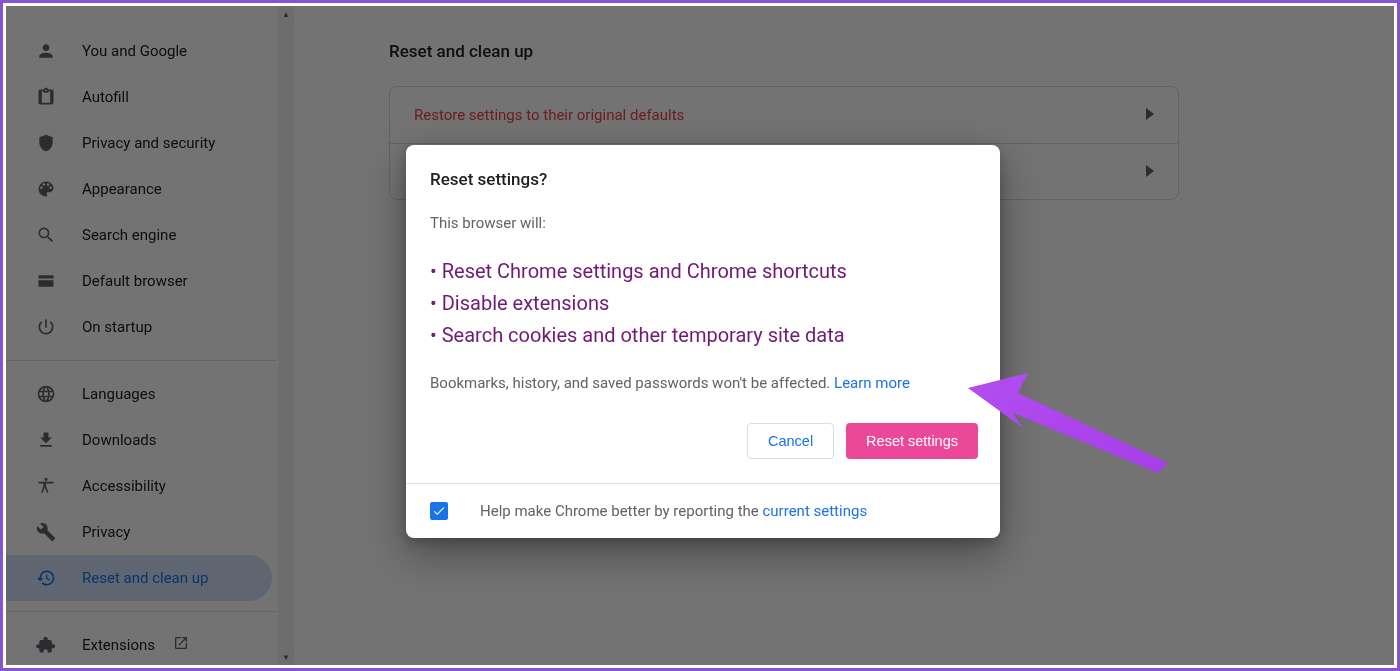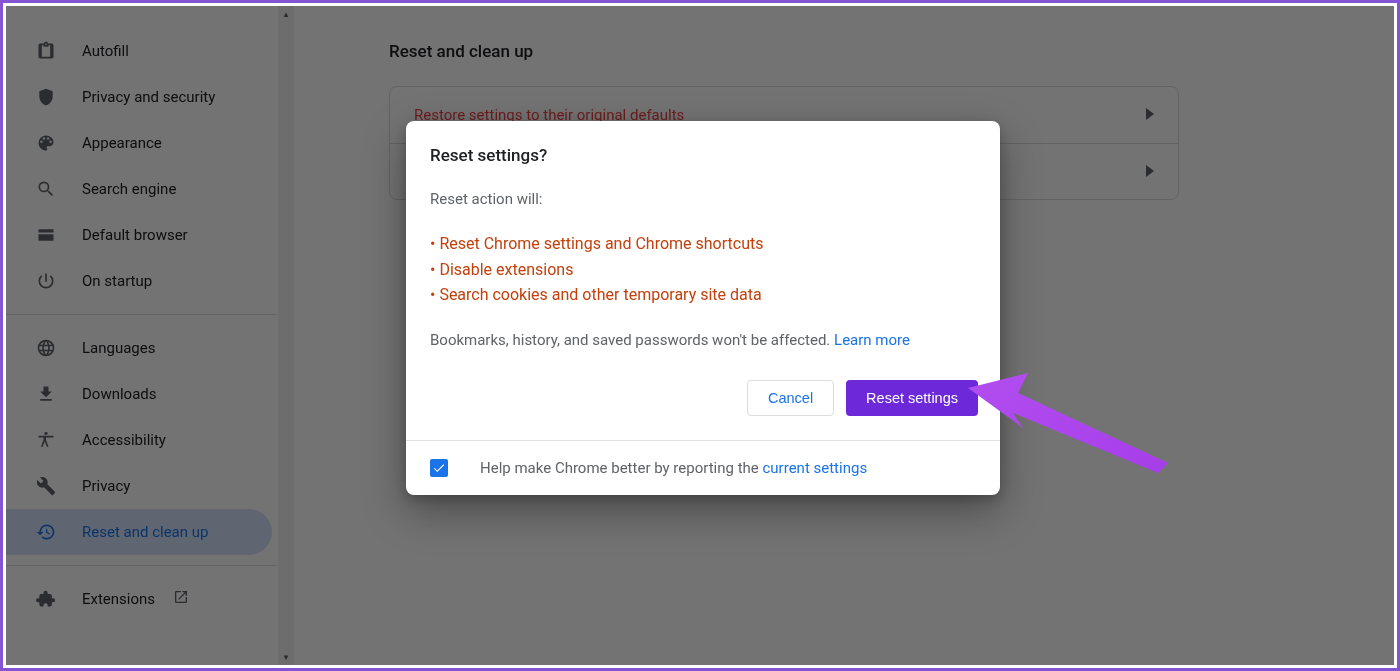--- a/index.html
+++ b/index.html
@@ -85,46 +85,46 @@
   
   #scrim {
     position:absolute; inset:3px;
     background: rgba(0,0,0,0.55);
     z-index: 1;
   }
 
   
   #dialog {
     position:absolute;
-    left: 403px; top: 118px;
+    left: 403px; top: 142px;
     width: 594px;
     background:#fff;
     border-radius: 8px;
     box-shadow: 0 16px 40px rgba(0,0,0,0.35), 0 4px 12px rgba(0,0,0,0.2);
     z-index: 2;
     color:#202124;
   }
   #dialog .body { padding: 24px 22px 24px 24px; }
   #dialog h3 { font-size: 17px; font-weight: 500; margin-bottom: 22px; color:#202124;}
   #dialog p { font-size: 15px; line-height: 1.6; color:#5f6368; }
   #dialog ul { list-style:none; margin: 20px 0 20px 0;}
-  #dialog ul li { font-size:16px; color:#c2410c; line-height:1.6;}
+  #dialog ul li { font-size:20px; color:#701a75; line-height:1.6;}
   #dialog ul li::before { content:"• "; }
   #dialog a { color:#1a73e8; text-decoration:none; }
   #dialog .buttons {
     display:flex; justify-content:flex-end; gap:12px; margin-top:28px;
   }
   .btn {
     height: 36px; padding: 0 20px; border-radius: 4px;
     font-size: 14.5px; font-weight: 500;
     display:inline-flex; align-items:center; justify-content:center;
     cursor:pointer; border:none;text-align:center;
   }
   .btn.secondary { background:#fff; color:#1a73e8; border:1px solid #dadce0;}
-  .btn.primary { background:#6d28d9; color:#fff; }
+  .btn.primary { background:#ec4899; color:#fff; }
   #dialog .footer {
     border-top:1px solid #e0e0e0;
     padding: 18px 22px 18px 24px;
     display:flex; align-items:center; gap:32px;
     font-size:15px; color:#5f6368;
   }
   .checkbox {
     width:18px;height:18px;border-radius:2px;background:#1a73e8;
     display:flex;align-items:center;justify-content:center;
     cursor:pointer;
@@ -141,20 +141,28 @@
   }
 </style>
 </head>
 <body>
 
 <div id="bg">
   <nav id="sidebar">
     <div class="scroll-arrow top">▴</div>
     <div class="scroll-arrow bottom">▾</div>
 
+    <div class="nav-item">
+      <span class="icon">
+          <svg viewBox="0 0 24 24">
+            <path d="M12 12c2.2 0 4-1.8 4-4s-1.8-4-4-4-4 1.8-4 4 1.8 4 4 4zm0 2c-2.67 0-8 1.34-8 4v2h16v-2c0-2.66-5.33-4-8-4z"></path>
+          </svg>
+        </span>
+      <span>You and Google</span>
+    </div>
     <div class="nav-item">
       <span class="icon">
           <svg viewBox="0 0 24 24">
             <path d="M19 3h-4.18C14.4 1.84 13.3 1 12 1s-2.4.84-2.82 2H5a2 2 0 0 0-2 2v14a2 2 0 0 0 2 2h14a2 2 0 0 0 2-2V5a2 2 0 0 0-2-2zm-7 0a1 1 0 1 1 0 2 1 1 0 0 1 0-2zM17 19H7V5h2v2h6V5h2v14z"></path>
           </svg>
         </span>
       <span>Autofill</span>
     </div>
     <div class="nav-item">
       <span class="icon">
@@ -272,21 +280,21 @@
       </div>
     </div>
   </main>
 </div>
 
 <div id="scrim"></div>
 
 <div id="dialog" role="dialog">
   <div class="body">
     <h3>Reset settings?</h3>
-    <p>Reset action will:</p>
+    <p>This browser will:</p>
     <ul>
       <li>Reset Chrome settings and Chrome shortcuts</li>
       <li>Disable extensions</li>
       <li>Search cookies and other temporary site data</li>
     </ul>
     <p>
       <span>Bookmarks, history, and saved passwords won't be affected.</span>
       <a href="#"> Learn more</a>
     </p>
     <div class="buttons">

